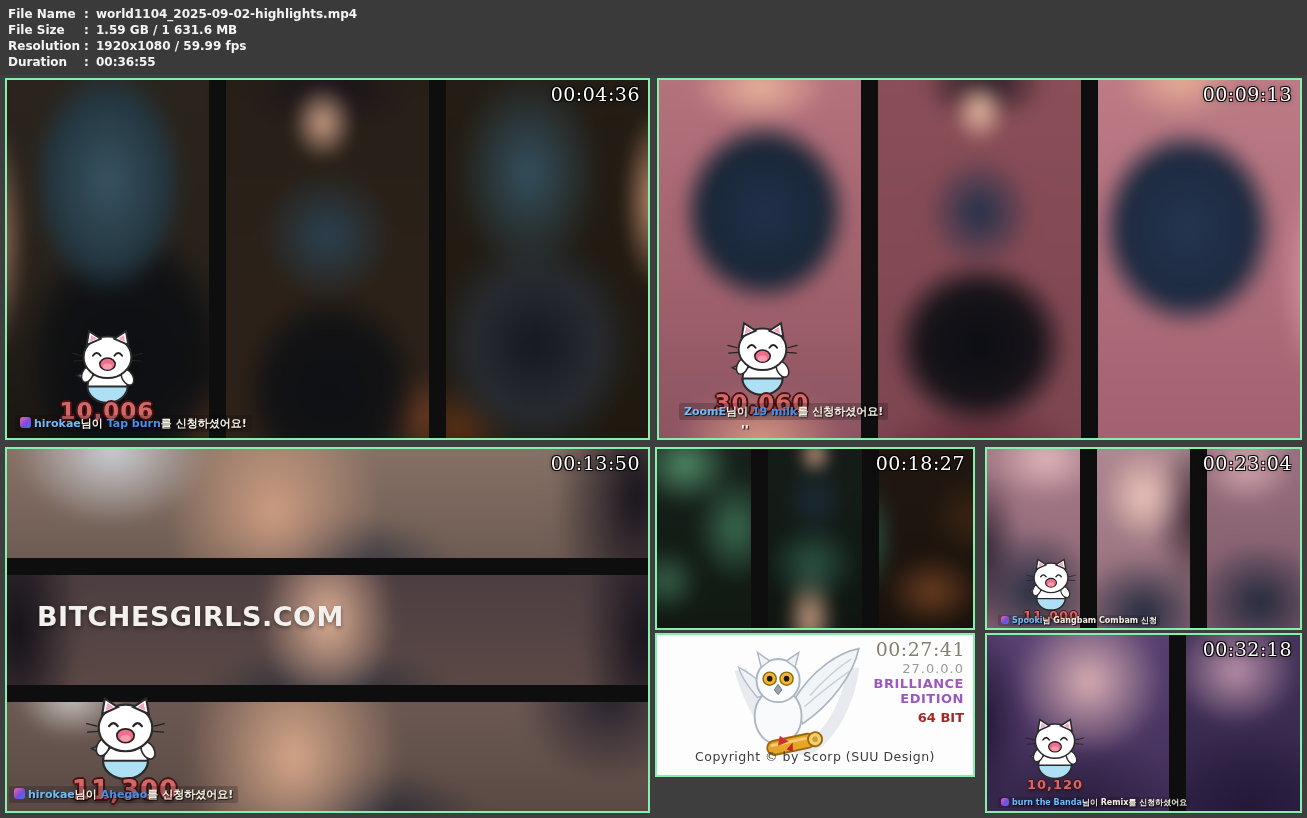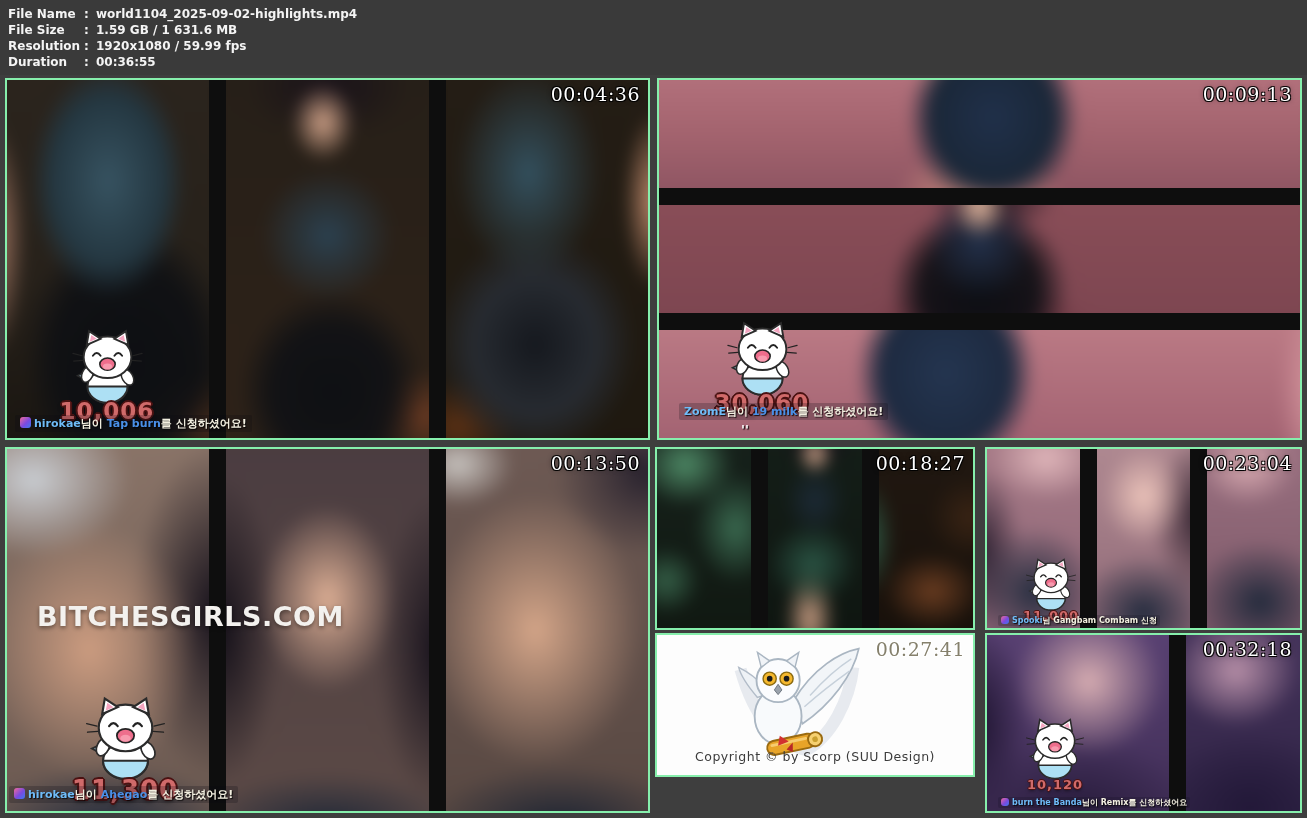--- a/index.html
+++ b/index.html
@@ -198,21 +198,21 @@
     <path d="M22 36 L10 33 M23 42 L11 43 M88 36 L100 33 M87 42 L99 43" stroke="#222" stroke-width="1.5" stroke-linecap="round"></path>
   </svg>
 </span>
     <span class="count">10,006</span>
   </div>
   <div class="chat" style="left:8px;bottom:6px;">
     <span class="chat-ico"></span><span class="u">hirokae</span><span class="w">님이</span> <span class="s">Tap burn</span><span class="w">를 신청하셨어요!</span>
   </div>
 </div>
 
-<div class="thumb" style="left:657px;top:78px;width:645px;height:362px;flex-direction:column;">
+<div class="thumb" style="left:657px;top:78px;width:645px;height:362px;">
   <div class="panel t2p1">
       <div class="bgfx"></div>
     </div>
   <div class="panel t2p2">
       <div class="bgfx"></div>
     </div>
   <div class="panel t2p3">
       <div class="bgfx"></div>
     </div>
   <span class="ts">00:09:13</span>
@@ -237,21 +237,21 @@
   </svg>
 </span>
     <span class="count">30,060</span>
   </div>
   <div class="chat" style="left:20px;bottom:18px;">
     <span class="u">ZoomE</span><span class="w">님이</span> <span class="s">19 milk</span><span class="w">를 신청하셨어요!</span>
   </div>
   <span class="dots" style="left:82px;bottom:1px;">''</span>
 </div>
 
-<div class="thumb" style="left:5px;top:447px;width:645px;height:366px;">
+<div class="thumb" style="left:5px;top:447px;width:645px;height:366px;flex-direction:column;">
   <div class="panel t3p1">
       <div class="bgfx"></div>
     </div>
   <div class="panel t3p2">
       <div class="bgfx"></div>
     </div>
   <div class="panel t3p3">
       <div class="bgfx"></div>
     </div>
   <span class="ts">00:13:50</span>
@@ -329,20 +329,26 @@
 </span>
     <span class="count count-sm">11,000</span>
   </div>
   <div class="chat chat-tiny" style="left:2px;bottom:2px;">
     <span class="chat-ico" style="width:8px;height:8px;"></span><span class="u">Spooki</span><span class="w">님 Gangbam Combam 신청</span>
   </div>
 </div>
 
 <div class="thumb wm" style="left:655px;top:633px;width:320px;height:144px;">
   <span class="ts ts-dark">00:27:41</span>
+  <div class="wm-right">
+    <div class="wm-version">27.0.0.0</div>
+    <div class="wm-ed">BRILLIANCE</div>
+    <div class="wm-ed">EDITION</div>
+    <div class="wm-bits">64 BIT</div>
+  </div>
   <div class="owl-wrap">
     <svg viewBox="0 0 160 130" width="160" height="122" aria-hidden="true">
       <path d="M22 28 C 38 86, 66 108, 92 114 C 118 100 138 62 142 26" fill="none" stroke="#e7eaef" stroke-width="13"></path>
       <path d="M78 62 C 100 26, 128 10, 148 6 C 142 34, 118 66, 88 86 Z" fill="#f2f5f8" stroke="#aab6c2" stroke-width="1.8"></path>
       <path d="M96 56 C 112 38, 126 26, 140 17 M90 68 C 108 52, 124 40, 138 30" fill="none" stroke="#c6d0da" stroke-width="1.5"></path>
       <path d="M40 58 C 28 44, 22 34, 20 26 C 36 34, 46 44, 52 54 Z" fill="#eef2f6" stroke="#b2bcc8" stroke-width="1.5"></path>
       <ellipse cx="62" cy="78" rx="25" ry="30" fill="#f8fafc" stroke="#aab6c2" stroke-width="2"></ellipse>
       <circle cx="62" cy="40" r="23" fill="#fbfcfe" stroke="#aab6c2" stroke-width="2"></circle>
       <path d="M44 26 L40 10 L53 19 Z" fill="#f0f3f7" stroke="#aab6c2" stroke-width="1.5"></path>
       <path d="M80 26 L84 10 L71 19 Z" fill="#f0f3f7" stroke="#aab6c2" stroke-width="1.5"></path>

